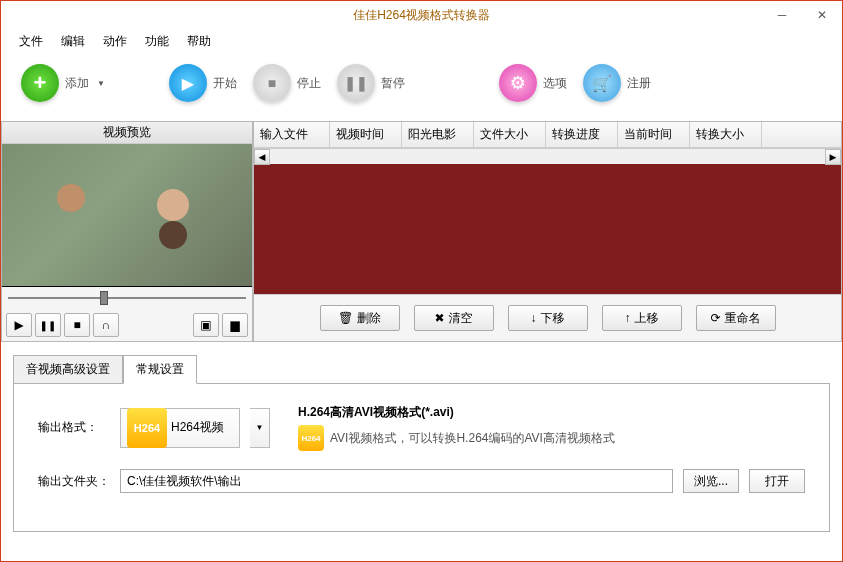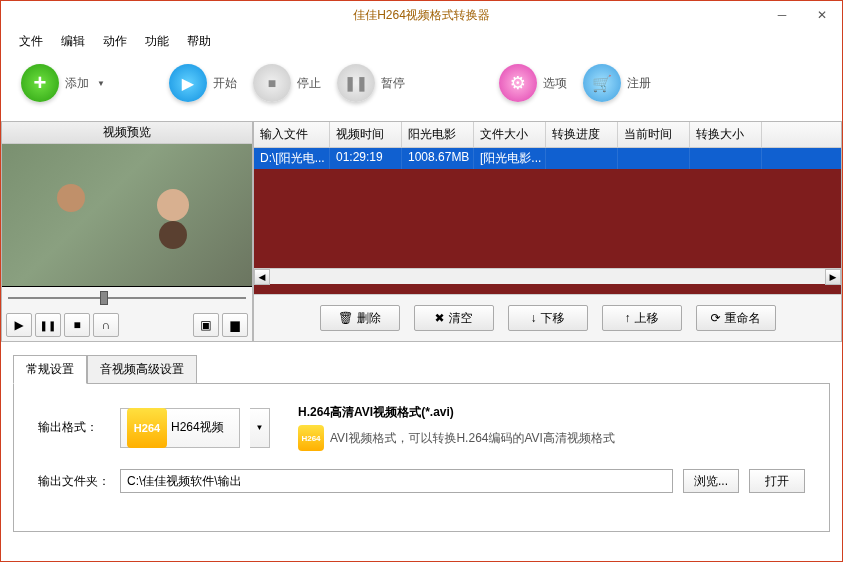--- a/index.html
+++ b/index.html
@@ -163,31 +163,20 @@
     <div class="list-table">
       <div class="list-header">
         <div class="col col-0">输入文件</div>
         <div class="col col-1">视频时间</div>
         <div class="col col-2">阳光电影</div>
         <div class="col col-3">文件大小</div>
         <div class="col col-4">转换进度</div>
         <div class="col col-5">当前时间</div>
         <div class="col col-6">转换大小</div>
       </div>
-      <div class="list-body">
-        <div class="list-row">
-          <div class="col col-0">D:\[阳光电...</div>
-          <div class="col col-1">01:29:19</div>
-          <div class="col col-2">1008.67MB</div>
-          <div class="col col-3">[阳光电影...</div>
-          <div class="col col-4"></div>
-          <div class="col col-5"></div>
-          <div class="col col-6"></div>
-        </div>
-      </div>
       <div class="hscroll">
         <div class="arrow">◀</div>
         <div class="track"></div>
         <div class="arrow">▶</div>
       </div>
     </div>
     <div class="list-actions">
       <div class="act-btn">
           <span>🗑</span>
           <span>删除</span>
@@ -207,22 +196,22 @@
       <div class="act-btn">
           <span>⟳</span>
           <span>重命名</span>
         </div>
     </div>
   </div>
 </div>
 
 <div class="tabs-section">
   <div class="tab-headers">
+    <div class="tab">音视频高级设置</div>
     <div class="tab active">常规设置</div>
-    <div class="tab">音视频高级设置</div>
   </div>
   <div class="tab-body">
     <div class="form-row">
       <div class="form-label">输出格式：</div>
       <div class="format-select">
         <div class="format-icon">H264</div>
         <span>H264视频</span>
       </div>
       <div class="format-dd">
           <span style="font-size:8px">▼</span>

